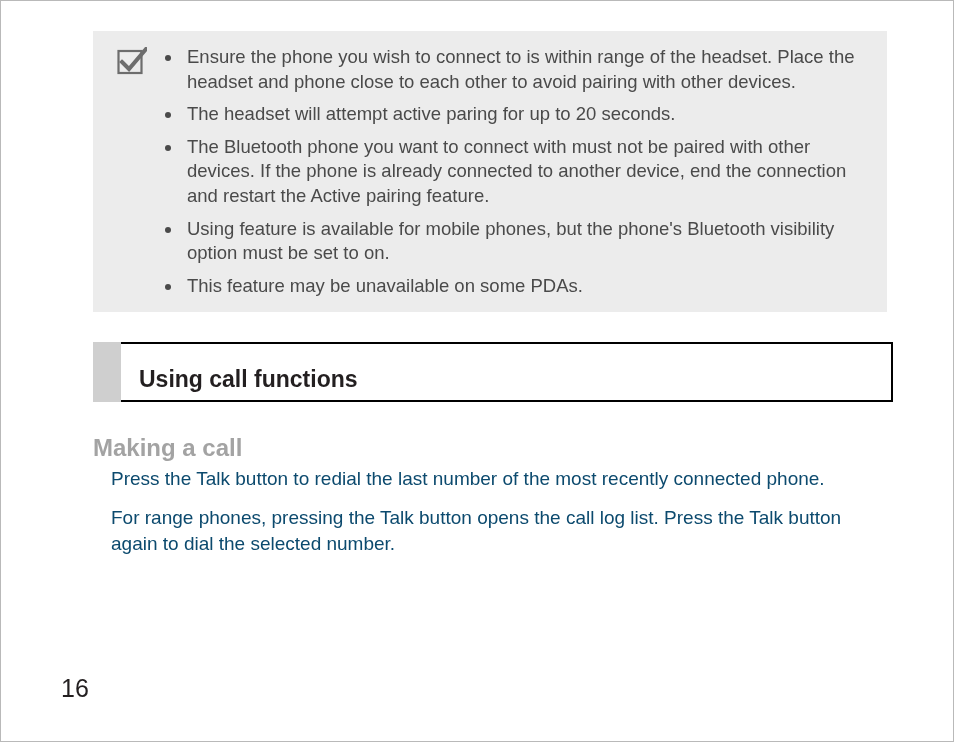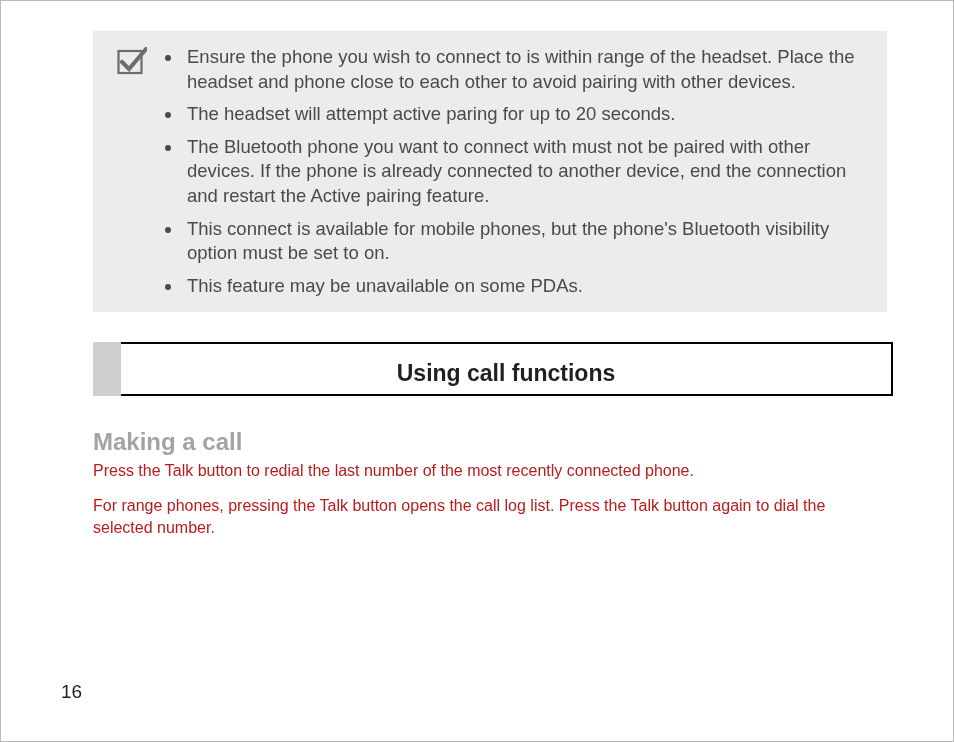--- a/index.html
+++ b/index.html
@@ -55,26 +55,25 @@
     margin-left: 32px;
   }
   .section-bar .tab {
     width: 28px;
     background: #cfcfcf;
   }
   .section-bar .title-box {
     flex: 1;
     border: 2px solid #000;
     border-left: none;
-    padding: 16px 18px 7px 18px;
+    padding: 22px 18px 7px 18px;
     font-size: 23px;
     font-weight: bold;
     color: #231f20;
     font-family: Arial, Helvetica, sans-serif;
-    text-align: center;
   }
 
   .subhead {
     margin-top: 32px;
     margin-left: 32px;
     font-size: 24px;
     font-weight: bold;
     color: #a3a3a3;
     font-family: Arial, Helvetica, sans-serif;
   }
@@ -82,53 +81,53 @@
   .smallhead {
     margin-top: 14px;
     margin-left: 32px;
     font-size: 20px;
     font-weight: bold;
     color: #231f20;
   }
 
   .para {
     margin-top: 4px;
-    margin-left: 32px;
+    margin-left: 50px;
     margin-right: 10px;
-    font-size: 16px;
+    font-size: 19px;
     line-height: 1.32;
-    color: #b91c1c;
+    color: #0c4a6e;
   }
   .para + .para { margin-top: 14px; }
 
   .page-number {
     position: absolute;
     left: 60px;
     bottom: 38px;
-    font-size: 19px;
+    font-size: 25px;
     color: #231f20;
   }
 </style>
 </head>
 <body>
 
 <div class="page">
 
   <div class="note-box">
     <span class="check-icon">
       <svg viewBox="0 0 30 28" width="30" height="28">
         <rect x="1.5" y="4" width="23" height="22" fill="none" stroke="#6d6d6d" stroke-width="2.2"></rect>
         <path d="M5 15 L12 22 L29 2" fill="none" stroke="#6d6d6d" stroke-width="4" stroke-linecap="square"></path>
       </svg>
     </span>
     <ul class="note-list">
       <li>Ensure the phone you wish to connect to is within range of the headset. Place the headset and phone close to each other to avoid pairing with other devices.</li>
       <li>The headset will attempt active paring for up to 20 seconds.</li>
       <li>The Bluetooth phone you want to connect with must not be paired with other devices. If the phone is already connected to another device, end the connection and restart the Active pairing feature.</li>
-      <li>This connect is available for mobile phones, but the phone's Bluetooth visibility option must be set to on.</li>
+      <li>Using feature is available for mobile phones, but the phone's Bluetooth visibility option must be set to on.</li>
       <li>This feature may be unavailable on some PDAs.</li>
     </ul>
   </div>
 
   <div class="section-bar">
     <div class="tab"></div>
     <div class="title-box">Using call functions</div>
   </div>
 
   <div class="subhead">Making a call</div>

